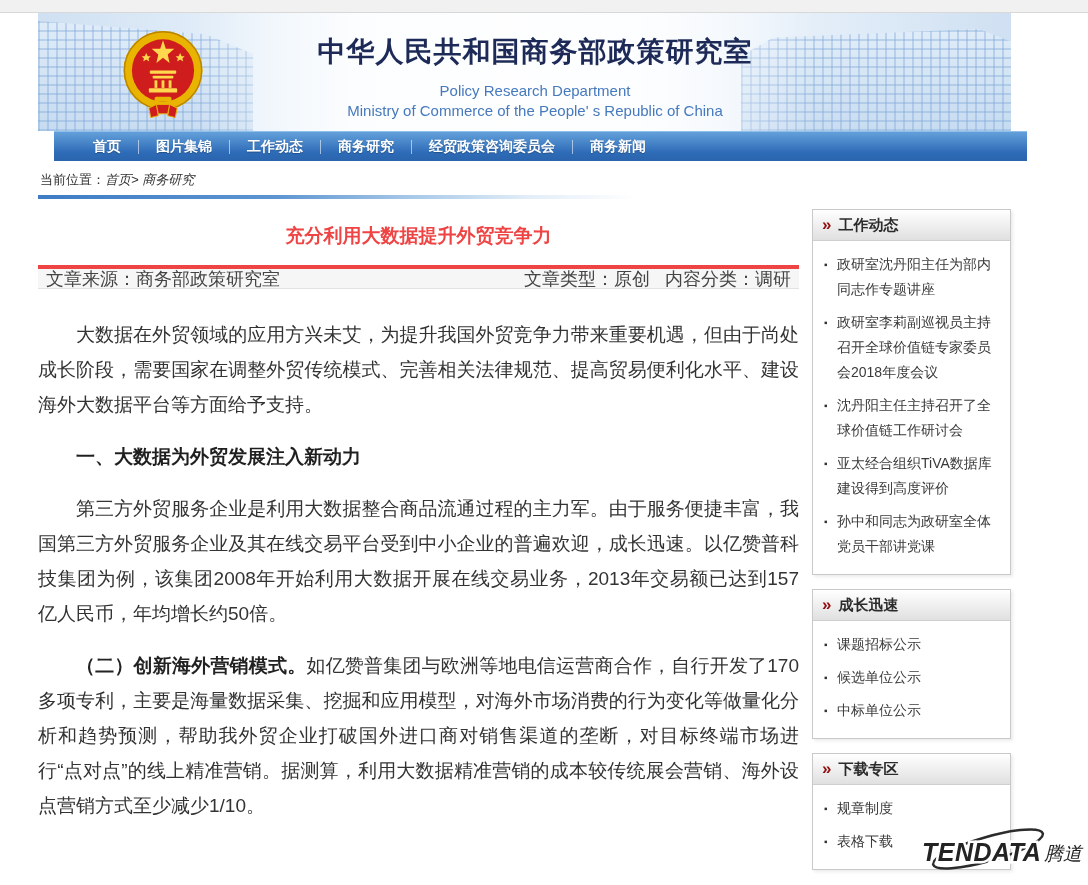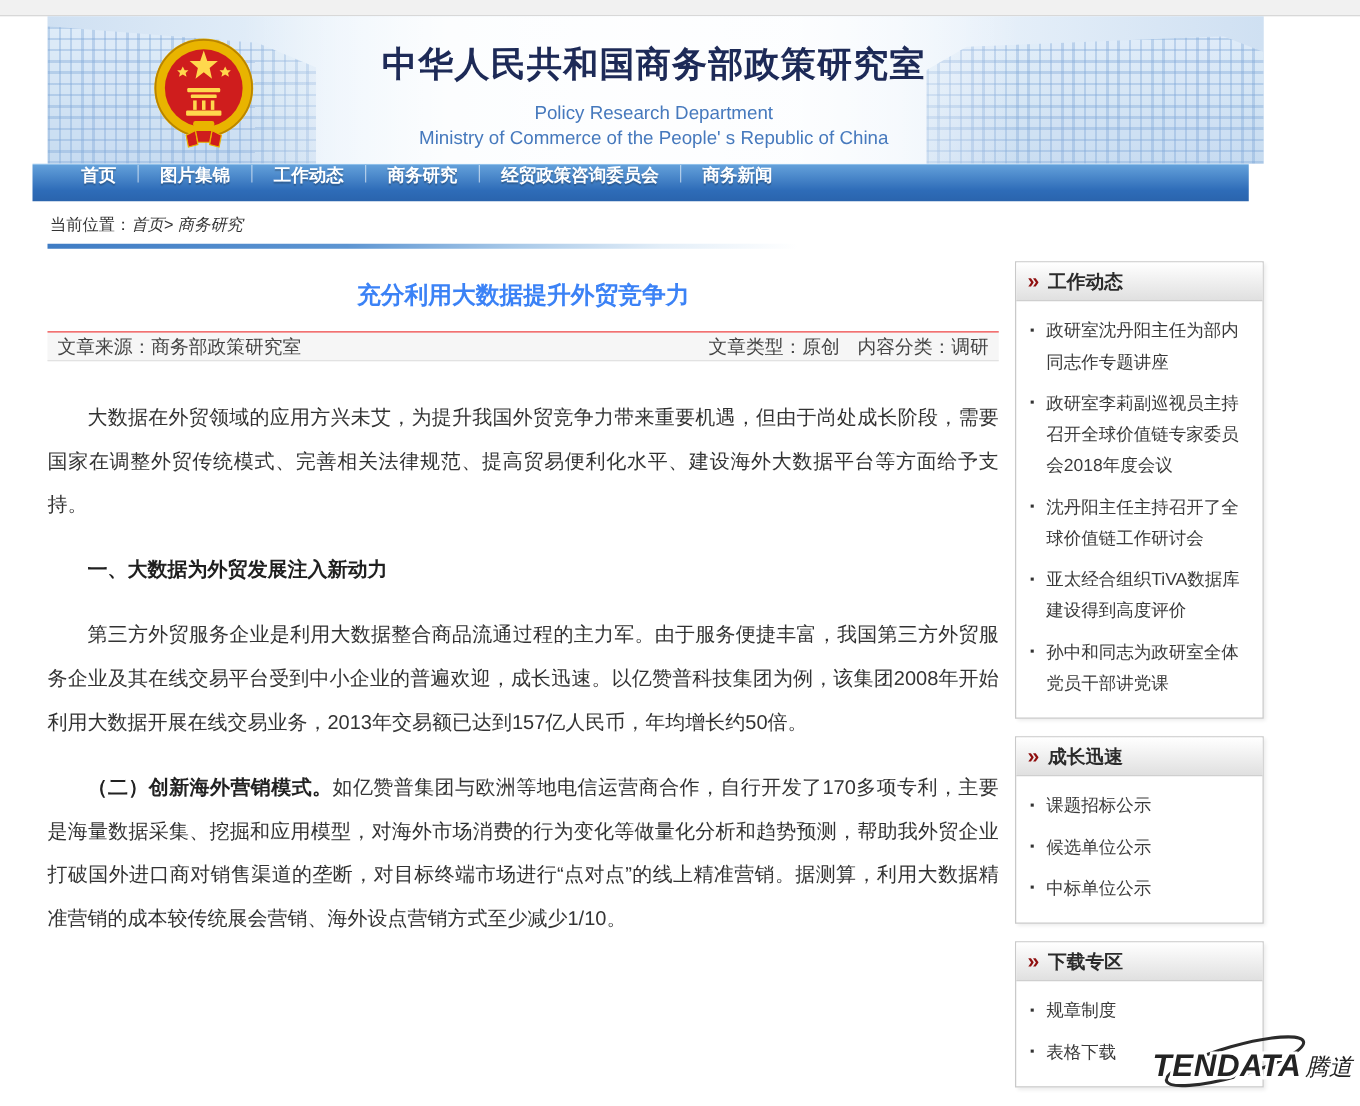--- a/index.html
+++ b/index.html
@@ -21,48 +21,48 @@
   .building { position: absolute; bottom: 0; top: 8px; opacity: .85;
     background:
       repeating-linear-gradient(90deg, rgba(110,155,210,.38) 0 2px, transparent 2px 9px),
       repeating-linear-gradient(0deg, rgba(110,155,210,.38) 0 2px, transparent 2px 9px),
       linear-gradient(#e2eef9, #c5daf0); }
   .building-left { left: 0; width: 215px; clip-path: polygon(0 0, 78% 12%, 100% 30%, 100% 100%, 0 100%); }
   .building-right { right: 0; width: 270px; top: 14px; clip-path: polygon(0 28%, 12% 10%, 88% 2%, 100% 14%, 100% 100%, 0 100%); }
   .header-overlay { position: absolute; inset: 0;
     background: linear-gradient(90deg, rgba(255,255,255,0) 16%, rgba(255,255,255,.82) 33%, rgba(255,255,255,.82) 62%, rgba(255,255,255,0) 80%); }
   .emblem { position: absolute; left: 82px; top: 16px; width: 86px; height: 98px; z-index: 3; }
-  .head-titles { position: absolute; left: 220px; top: 20px; width: 530px; text-align: center; z-index: 3; }
+  .head-titles { position: absolute; left: 232px; top: 20px; width: 530px; text-align: center; z-index: 3; }
   .head-title-cn { font-size: 28px; font-weight: bold; color: #1d2a57; letter-spacing: 1px;
     font-family: "DejaVu Serif", "Liberation Serif", serif; }
   .head-sub-en { margin-top: 10px; font-size: 15px; color: #4679bd; line-height: 20px; }
 
   
-  .nav { margin-left: 26px; width: 973px; height: 30px; display: flex; 
+  .nav { margin-left: 54px; width: 973px; height: 30px; display: flex; align-items: center;
     background: linear-gradient(#63a0da, #2e6cb8 70%, #2a64ad);
     border-top: 1px solid #8fc0ea; padding-left: 22px; }
   .nav-item { color: #fff; font-size: 14px; font-weight: bold; padding: 0 17px; cursor: pointer;
     text-decoration: none; text-shadow: 0 1px 1px rgba(0,0,0,.25); white-space: nowrap; }
   .nav-sep { width: 1px; height: 14px; background: rgba(255,255,255,.55); }
 
   
   .breadcrumb { margin: 10px 0 6px 40px; font-size: 13px; color: #333; }
   .crumb-path { color: #333; cursor: pointer; font-style: italic; }
   .crumb-rule { margin-left: 38px; width: 600px; height: 4px;
     background: linear-gradient(90deg, #3f7cc4 0%, #5d95d2 40%, #a7c8e8 62%, #e3eef8 82%, rgba(255,255,255,0) 100%); }
 
   
   .main { display: flex; margin-left: 38px; width: 973px; gap: 13px; align-items: flex-start; }
   .article { width: 761px; }
-  .art-title { margin: 24px 0 16px; text-align: center; font-size: 19px; font-weight: bold; color: #3b82f6; }
+  .art-title { margin: 24px 0 16px; text-align: center; font-size: 19px; font-weight: bold; color: #ef4444; }
   .meta { display: flex; justify-content: space-between; align-items: center; height: 24px;
-    background: #f6f6f6; border-top: 1px solid #ef4444; border-bottom: 1px solid #e2e2e2;
-    padding: 0 8px; font-size: 15px; color: #444; }
+    background: #f6f6f6; border-top: 4px solid #ef4444; border-bottom: 1px solid #e2e2e2;
+    padding: 0 8px; font-size: 18px; color: #444; }
   .meta-right span { margin-left: 10px; }
-  .article-body { margin-top: 28px; font-size: 16px; line-height: 35px; color: #333; text-align: justify; }
+  .article-body { margin-top: 28px; font-size: 19px; line-height: 35px; color: #333; text-align: justify; }
   .art-para, .art-heading { text-indent: 2em; margin-bottom: 17px; }
   .art-heading { font-weight: bold; color: #1f1f1f; }
   .art-para b { color: #222; }
 
   
   .sidebar { width: 199px; display: flex; flex-direction: column; gap: 14px; margin-top: 10px; }
   .side-box { border: 1px solid #c9c9c9; background: #fff; box-shadow: 2px 2px 3px rgba(0,0,0,.08); }
   .side-head { height: 31px; display: flex; align-items: center; gap: 7px; padding: 0 9px;
     background: linear-gradient(#ffffff, #e0e0e0); border-bottom: 1px solid #cfcfcf; }
   .side-arrow { color: #8f0e0e; font-weight: bold; font-size: 17px; line-height: 1; margin-top: -2px; }

